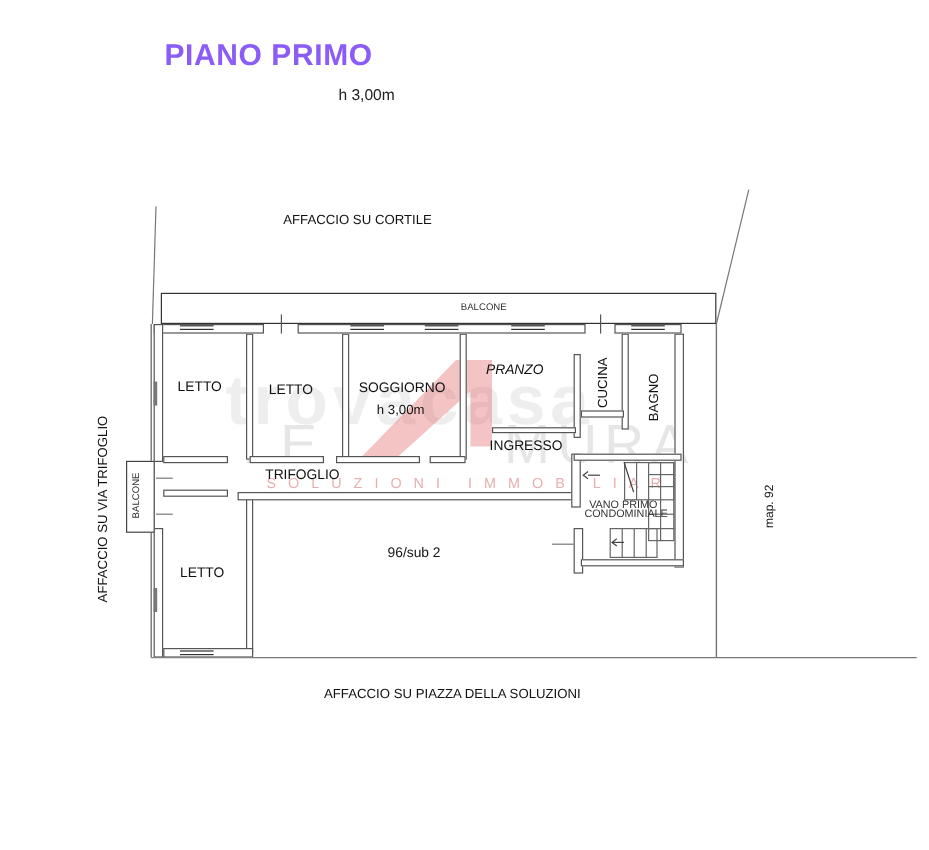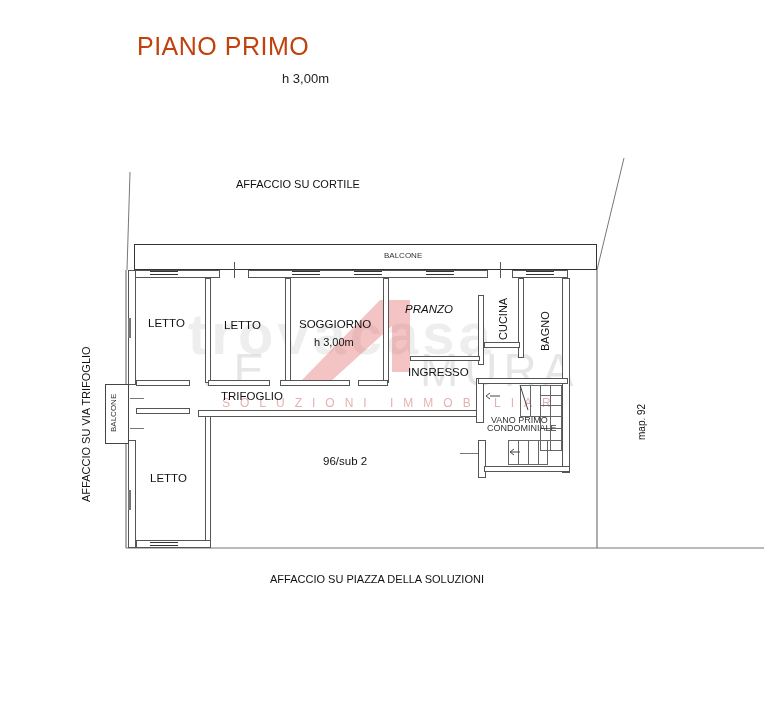--- a/index.html
+++ b/index.html
@@ -1,19 +1,19 @@
 <!DOCTYPE html>
 <html><head>
 <meta charset="utf-8">
 <style>
   html, body { margin: 0; padding: 0; background: #ffffff; }
   body { width: 774px; height: 708px; position: relative; overflow: hidden;
          font-family: "Liberation Sans", sans-serif; color: #111; }
   .abs { position: absolute; }
-  .title { font-size: 25px; letter-spacing: 0.5px; color: #c2410c; }
+  .title { font-size: 25px; letter-spacing: 0.5px; color: #8b5cf6; font-weight: bold; }
   .height-note { font-size: 13px; color: #222; }
   .facade { font-size: 11px; color: #111; white-space: nowrap; }
   .room { font-size: 11.5px; color: #111; white-space: nowrap; }
   .small { font-size: 8px; color: #333; white-space: nowrap; }
   .vert { transform-origin: left top; transform: rotate(-90deg); white-space: nowrap; }
   .wall { position: absolute; border: 1.3px solid #555; background: #fff; box-sizing: border-box; }
   .line { position: absolute; background: #555; }
   .thin { position: absolute; background: #777; }
   .win { position: absolute; height: 4px; border-top: 1.5px solid #333; border-bottom: 1.5px solid #333; box-sizing: border-box; background: #fff; }
   .stairs { position: absolute; border: 1px solid #666; box-sizing: border-box; }

